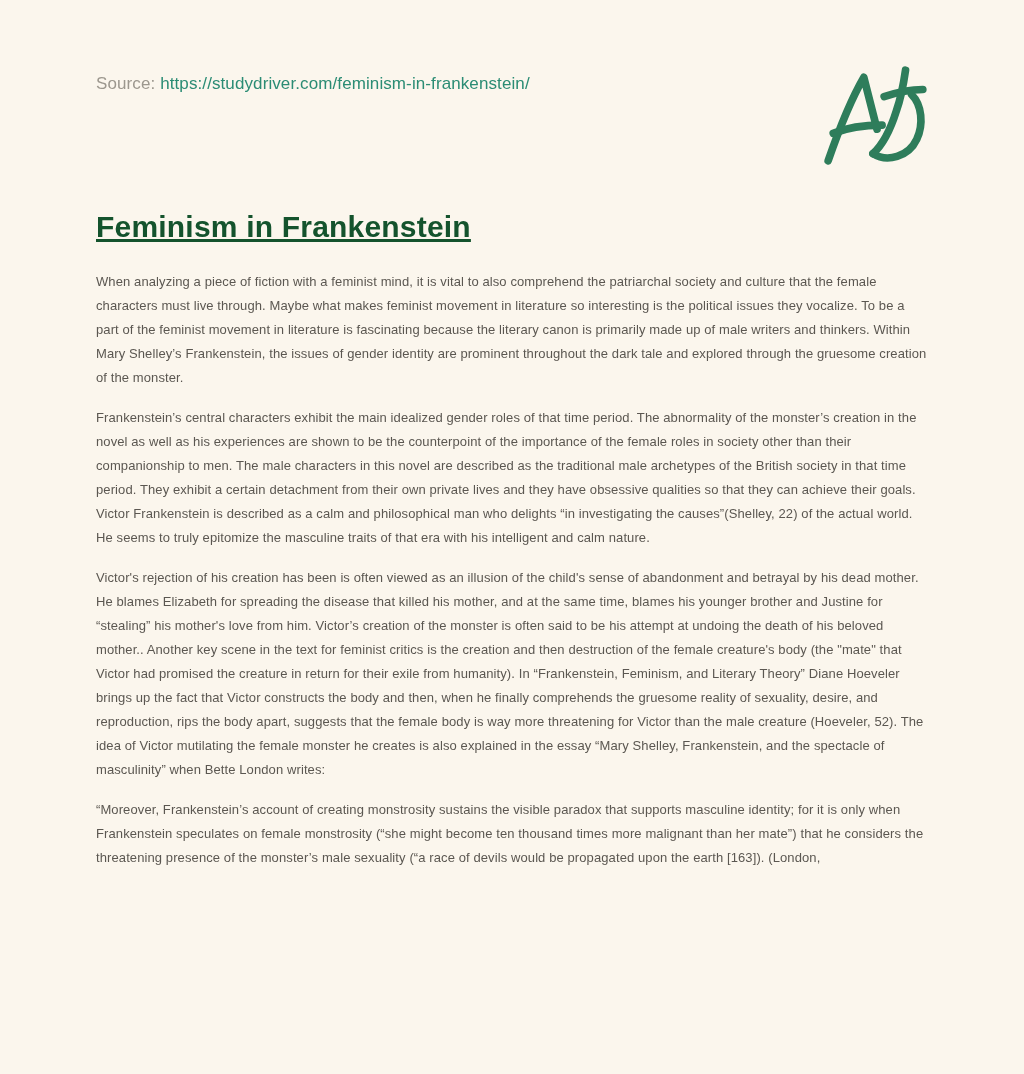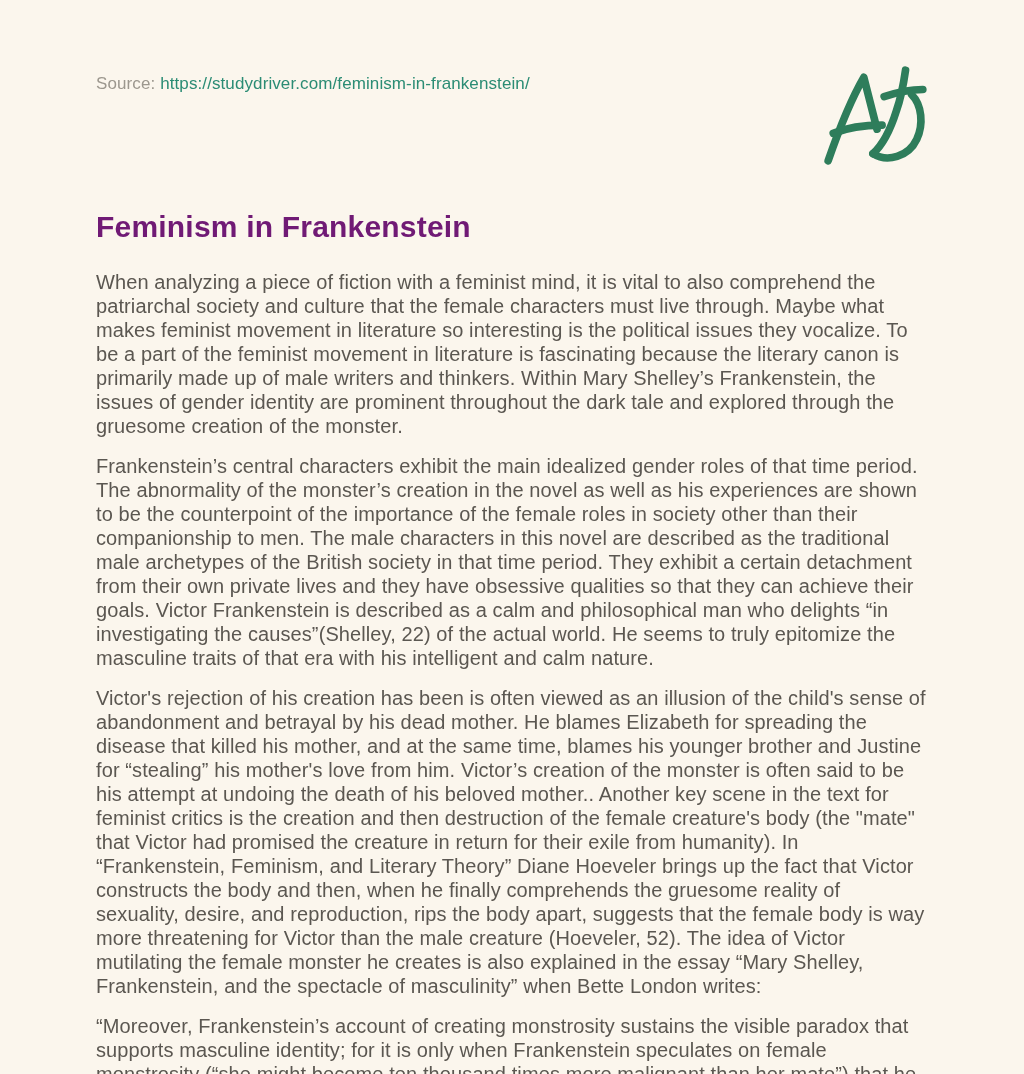--- a/index.html
+++ b/index.html
@@ -42,26 +42,27 @@
     top: 66px;
     right: 92px;
     width: 112px;
     height: 102px;
   }
   .essay-title {
     margin: 116px 0 26px 0;
     font-size: 30px;
     font-weight: 700;
     letter-spacing: 0.2px;
-    color: #701a75;
+    color: #14532d;
+    text-decoration: underline;
   }
   .para {
     margin: 0 0 16px 0;
     max-width: 834px;
-    font-size: 20px;
+    font-size: 13px;
     line-height: 24px;
     letter-spacing: 0.1px;
     color: #5B5751;
   }
 </style>
 </head>
 <body>
 
 <div class="page">
 

